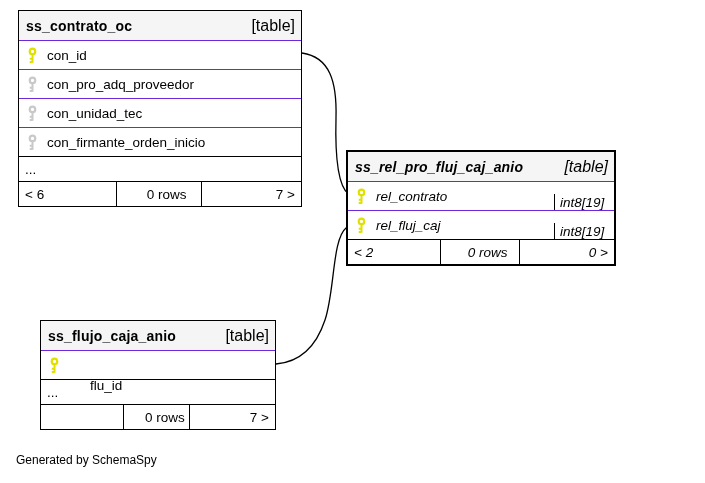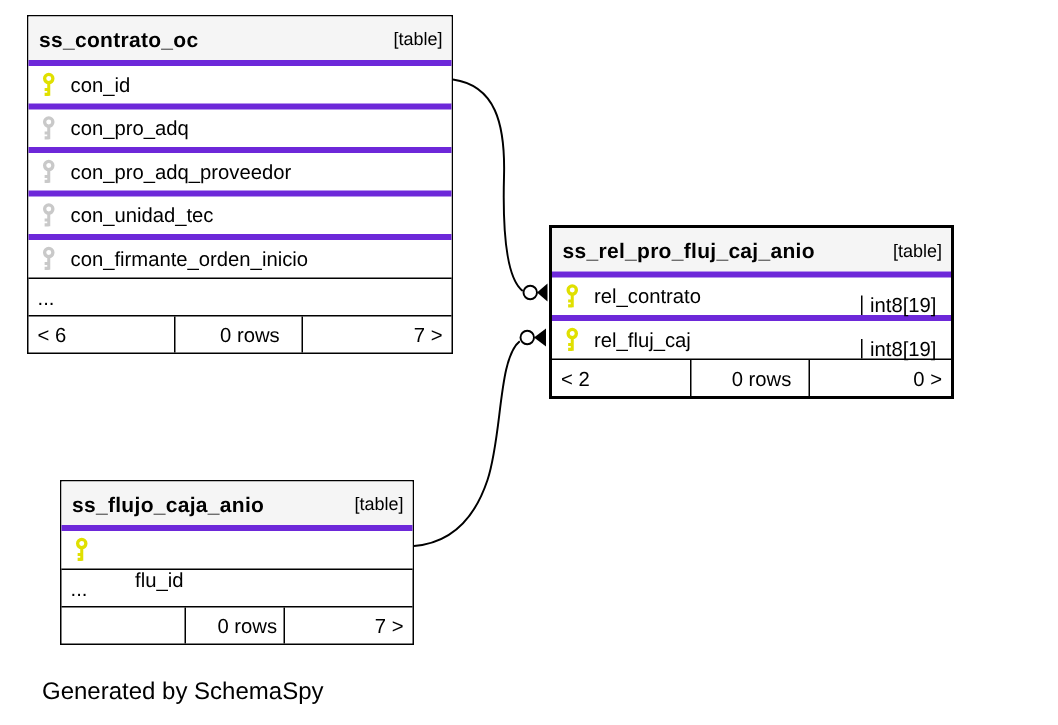--- a/index.html
+++ b/index.html
@@ -22,26 +22,26 @@
   }
   .dbtable.emph{border-width:2px;}
 
   .thead{
     display:flex;align-items:center;justify-content:space-between;
     background:#f5f5f5;
     height:29px;box-sizing:border-box;
     padding:0 6px 0 7px;
   }
   .tname{font-weight:bold;font-size:14px;letter-spacing:.2px;text-align:center;}
-  .ttype{font-size:12px;}
+  .ttype{font-size:16px;}
 
   .row{
     display:flex;align-items:center;
     height:29px;box-sizing:border-box;
-    border-top:4px solid #6d28d9;
+    border-top:1px solid #6d28d9;
     padding:0 4px 0 8px;
     background:#fff;
   }
   .key{flex:0 0 auto;display:block;}
   .pk{color:#e0e000;}
   .fk{color:#c9c9c9;}
   .cname{margin-left:9px;white-space:nowrap;}
   .indent .cname{margin-left:30px;margin-top:40px;}
   .ctype{
     margin-left:auto;align-self:stretch;display:flex;align-items:center;
@@ -55,22 +55,22 @@
   }
   .tfooter{
     display:flex;align-items:stretch;
     height:25px;box-sizing:border-box;border-top:1px solid #000;
   }
   .tfooter .fl{flex:0 0 30%;display:flex;align-items:center;padding:0 6px;}
   .tfooter .fc{flex:1 1 auto;display:flex;align-items:center;justify-content:center;border-left:1px solid #000;padding-left:16px;}
   .tfooter .fr{flex:0 0 31%;display:flex;align-items:center;justify-content:flex-end;padding:0 6px;border-left:1px solid #000;}
 
   .note{
-    position:absolute;left:28px;top:453px;
-    font-size:16px;
+    position:absolute;left:16px;top:453px;
+    font-size:12px;
   }
 </style>
 </head>
 <body>
 
 <div class="canvas">
 
   <svg class="connectors" viewBox="0 0 705 483">
     <g>
       <path d="M 302 53 C 330 57, 337 82, 336 118 C 335 156, 338 186, 348.5 194" fill="none" stroke="#000" stroke-width="1.3"></path>
@@ -94,27 +94,20 @@
           <circle cx="6" cy="4.5" r="3" fill="none" stroke="currentColor" stroke-width="2.4"></circle>
           <path d="M6 7.5 V17 M6 12.5 H3 M6 16 H3" fill="none" stroke="currentColor" stroke-width="2.2"></path>
         </svg>
       <span class="cname">con_id</span>
     </div>
     <div class="row">
       <svg class="key fk" width="11" height="17" viewBox="0 0 12 18">
           <circle cx="6" cy="4.5" r="3" fill="none" stroke="currentColor" stroke-width="2.4"></circle>
           <path d="M6 7.5 V17 M6 12.5 H3 M6 16 H3" fill="none" stroke="currentColor" stroke-width="2.2"></path>
         </svg>
-      <span class="cname">con_pro_adq</span>
-    </div>
-    <div class="row">
-      <svg class="key fk" width="11" height="17" viewBox="0 0 12 18">
-          <circle cx="6" cy="4.5" r="3" fill="none" stroke="currentColor" stroke-width="2.4"></circle>
-          <path d="M6 7.5 V17 M6 12.5 H3 M6 16 H3" fill="none" stroke="currentColor" stroke-width="2.2"></path>
-        </svg>
       <span class="cname">con_pro_adq_proveedor</span>
     </div>
     <div class="row">
       <svg class="key fk" width="11" height="17" viewBox="0 0 12 18">
           <circle cx="6" cy="4.5" r="3" fill="none" stroke="currentColor" stroke-width="2.4"></circle>
           <path d="M6 7.5 V17 M6 12.5 H3 M6 16 H3" fill="none" stroke="currentColor" stroke-width="2.2"></path>
         </svg>
       <span class="cname">con_unidad_tec</span>
     </div>
     <div class="row">
@@ -125,21 +118,21 @@
       <span class="cname">con_firmante_orden_inicio</span>
     </div>
     <div class="ellipsis">...</div>
     <div class="tfooter">
       <span class="fl">&lt; 6</span>
       <span class="fc">0 rows</span>
       <span class="fr">7 &gt;</span>
     </div>
   </div>
 
-  <div class="dbtable emph" style="left:366px;top:150px;width:270px;">
+  <div class="dbtable emph" style="left:346px;top:150px;width:270px;font-style:italic;">
     <div class="thead">
       <span class="tname">ss_rel_pro_fluj_caj_anio</span>
       <span class="ttype">[table]</span>
     </div>
     <div class="row">
       <svg class="key pk" width="11" height="17" viewBox="0 0 12 18">
           <circle cx="6" cy="4.5" r="3" fill="none" stroke="currentColor" stroke-width="2.4"></circle>
           <path d="M6 7.5 V17 M6 12.5 H3 M6 16 H3" fill="none" stroke="currentColor" stroke-width="2.2"></path>
         </svg>
       <span class="cname">rel_contrato</span>

